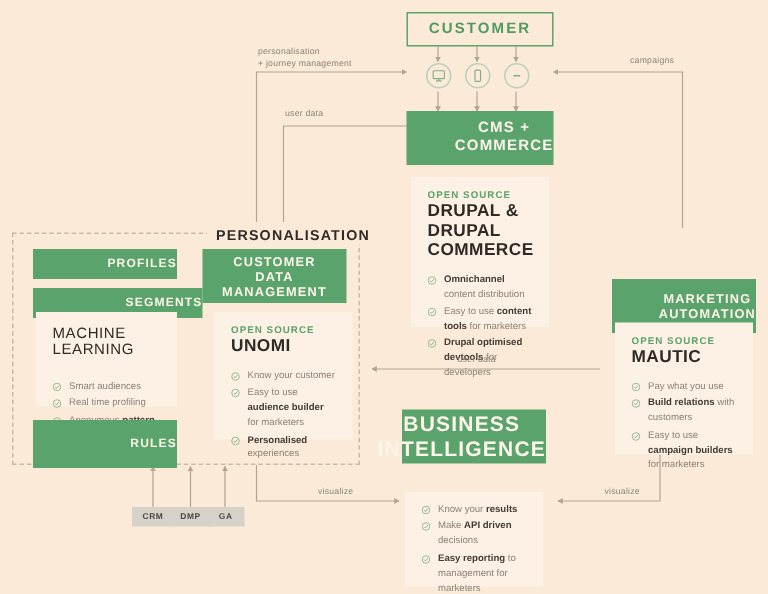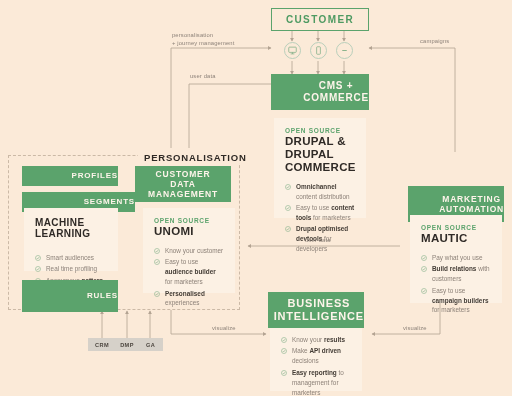--- a/index.html
+++ b/index.html
@@ -66,21 +66,21 @@
     color: #2f2a26;
     font-weight: bold;
     font-size: 11.5px;
     letter-spacing: 0.3px;
     line-height: 1.12;
     text-transform: uppercase;
     margin-bottom: 8px;
   }
   .section-title {
     color: #2f2a26;
-    font-weight: bold;
+    font-weight: normal;
     font-size: 10px;
     letter-spacing: 0.4px;
     text-transform: uppercase;
     margin-bottom: 14px;
   }
   ul.bullets {
     list-style: none;
     margin: 0;
     padding: 0;
   }
@@ -307,21 +307,21 @@
             <circle cx="5" cy="5" r="4.2" fill="none" stroke="#7fae85" stroke-width="0.9"></circle>
             <path d="M3 5.1 L4.4 6.6 L7.1 3.4" fill="none" stroke="#7fae85" stroke-width="1"></path>
           </svg><b>Build relations</b><span> with customers</span></li>
         <li><svg class="tick" viewBox="0 0 10 10">
             <circle cx="5" cy="5" r="4.2" fill="none" stroke="#7fae85" stroke-width="0.9"></circle>
             <path d="M3 5.1 L4.4 6.6 L7.1 3.4" fill="none" stroke="#7fae85" stroke-width="1"></path>
           </svg><span>Easy to use </span><b>campaign builders</b><span> for marketers</span></li>
       </ul>
   </div>
 
-  <div class="abs green-box" style="left:268px; top:292px; width:96px; height:36px; font-size:11px; white-space:pre-line;">
+  <div class="abs green-box" style="left:268px; top:273px; width:96px; height:36px; font-size:14px; white-space:pre-line;">
     <span>Business
 Intelligence</span>
   </div>
   <div class="abs card" style="left:270px; top:328px; width:92px; height:63px; padding-top:7px;">
     <ul class="bullets">
         <li><svg class="tick" viewBox="0 0 10 10">
             <circle cx="5" cy="5" r="4.2" fill="none" stroke="#7fae85" stroke-width="0.9"></circle>
             <path d="M3 5.1 L4.4 6.6 L7.1 3.4" fill="none" stroke="#7fae85" stroke-width="1"></path>
           </svg><span>Know your </span><b>results</b></li>
         <li><svg class="tick" viewBox="0 0 10 10">

